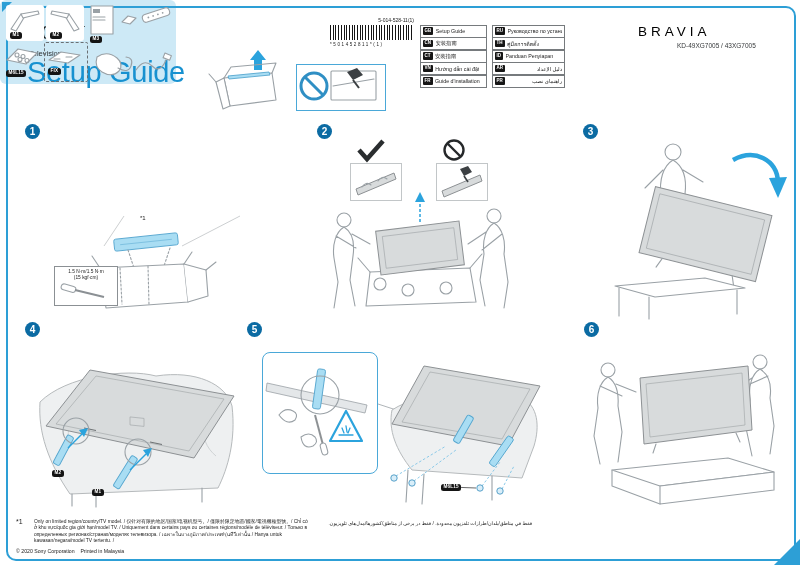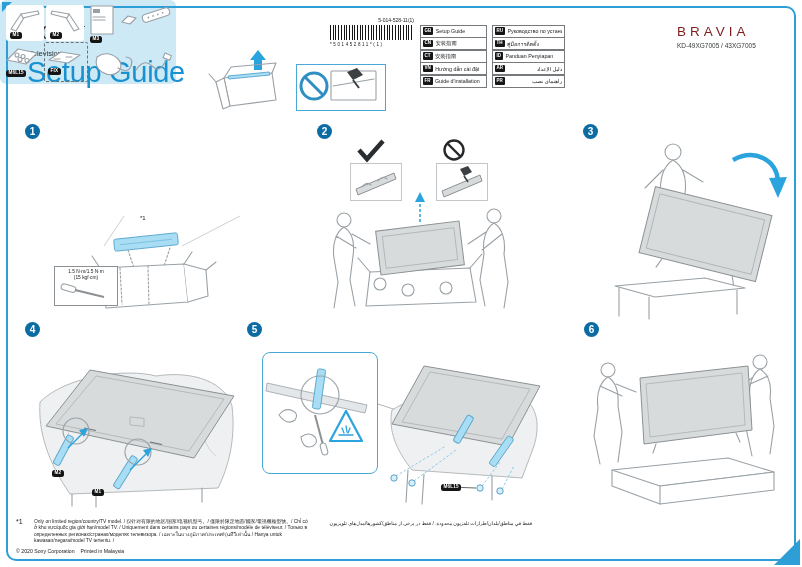--- a/index.html
+++ b/index.html
@@ -14,21 +14,21 @@
   .corner-br{position:absolute;right:2px;bottom:2px;width:0;height:0;
              border-bottom:26px solid #2d9fd6;border-left:26px solid transparent;}
   .corner-tl{position:absolute;left:2px;top:2px;width:0;height:0;
              border-top:10px solid #2d9fd6;border-right:10px solid transparent;}
 
   
   .sony{left:28px;top:22px;font-family:"Liberation Serif","DejaVu Serif",serif;
         font-weight:bold;font-size:19px;letter-spacing:1.5px;color:#1b1b1b;}
   .television{left:29px;top:49px;font-size:7.5px;color:#2b2e30;}
   .title{left:27px;top:56px;font-size:29px;color:#1791d0;letter-spacing:-0.3px;}
-  .bravia{left:677px;top:24px;font-size:13.5px;letter-spacing:4px;color:#7f1d1d;}
+  .bravia{left:638px;top:24px;font-size:13.5px;letter-spacing:4px;color:#000000;}
   .models{left:677px;top:42px;font-size:6.5px;color:#36393b;}
 
   
   .docnum{left:330px;top:17px;width:84px;font-size:5px;text-align:right;color:#222;}
   .bars{left:330px;top:25px;width:84px;height:15px;
         background:repeating-linear-gradient(90deg,#141414 0px,#141414 1px,#fff 1px,#fff 2.7px);}
   .barlabel{left:330px;top:42px;width:84px;font-size:4.5px;letter-spacing:1.6px;color:#222;}
 
   
   .nopanel{left:296px;top:64px;width:88px;height:45px;border:1.5px solid #4aa8d8;background:#fff;}

